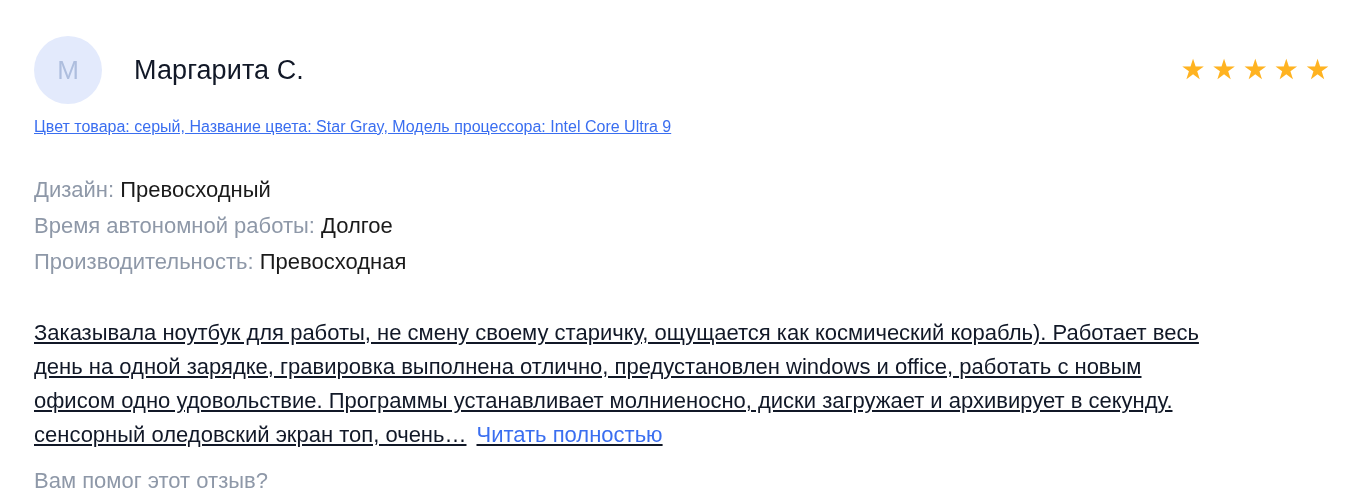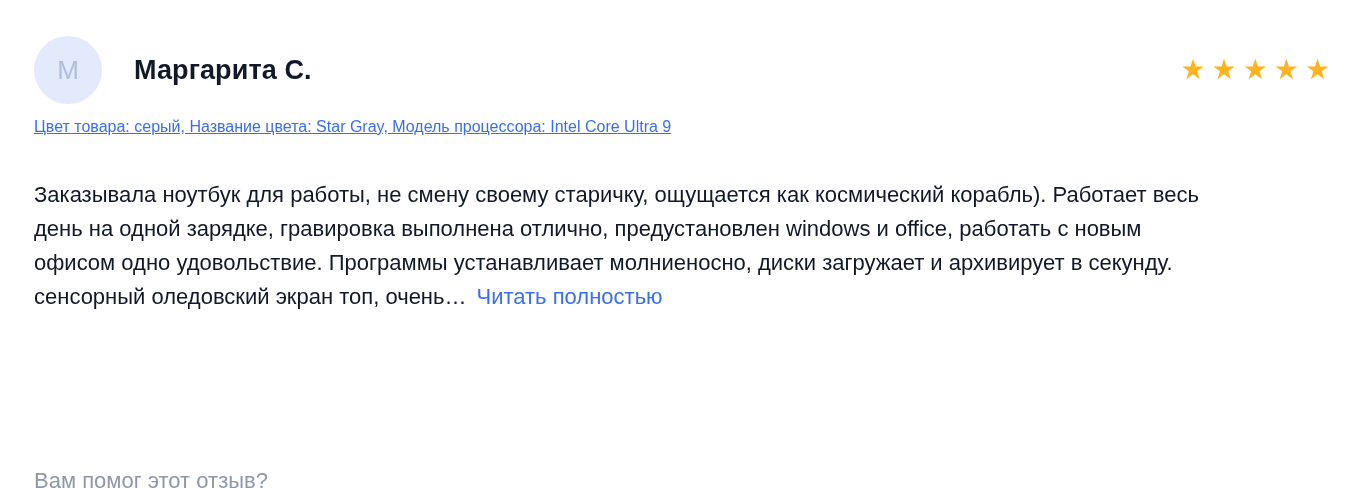--- a/index.html
+++ b/index.html
@@ -36,21 +36,21 @@
     font-weight: 400;
     display: flex;
     align-items: center;
     justify-content: center;
     flex: 0 0 auto;
     user-select: none;
   }
   .author {
     margin-left: 32px;
     font-size: 27px;
-    font-weight: bold;
+    font-weight: normal;
     color: #111827;
     letter-spacing: 0.1px;
     white-space: nowrap;
   }
   .spacer {
     flex: 1 1 auto;
   }
   .date {
     font-size: 22px;
     color: #8e98a8;
@@ -89,20 +89,21 @@
   }
   .attr-value {
     color: #1a1a1a;
   }
   .body-text {
     margin-top: 36px;
     font-size: 22px;
     line-height: 34px;
     color: #111827;
     max-width: 1190px;
+    text-decoration: underline;
   }
   .read-more {
     color: #3a6ef0;
     margin-left: 10px;
     cursor: pointer;
     white-space: nowrap;
   }
   .helpful {
     position: absolute;
     left: 34px;
@@ -125,20 +126,34 @@
       <span class="star">★</span>
       <span class="star">★</span>
       <span class="star">★</span>
       <span class="star">★</span>
       <span class="star">★</span>
     </div>
   </div>
 
   <div class="variant">Цвет товара: серый, Название цвета: Star Gray, Модель процессора: Intel Core Ultra 9</div>
 
+  <div class="attrs">
+    <div class="attr-line">
+      <span class="attr-label">Дизайн:</span>
+      <span class="attr-value">Превосходный</span>
+    </div>
+    <div class="attr-line">
+      <span class="attr-label">Время автономной работы:</span>
+      <span class="attr-value">Долгое</span>
+    </div>
+    <div class="attr-line">
+      <span class="attr-label">Производительность:</span>
+      <span class="attr-value">Превосходная</span>
+    </div>
+  </div>
 
   <div class="body-text">
     <span>Заказывала ноутбук для работы, не смену своему старичку, ощущается как космический корабль). Работает весь день на одной зарядке, гравировка выполнена отлично, предустановлен windows и office, работать с новым офисом одно удовольствие. Программы устанавливает молниеносно, диски загружает и архивирует в секунду. сенсорный оледовский экран топ, очень…</span><span class="read-more">Читать полностью</span>
   </div>
 
   <div class="helpful">Вам помог этот отзыв?</div>
 
 </div>
 
 </body></html>

